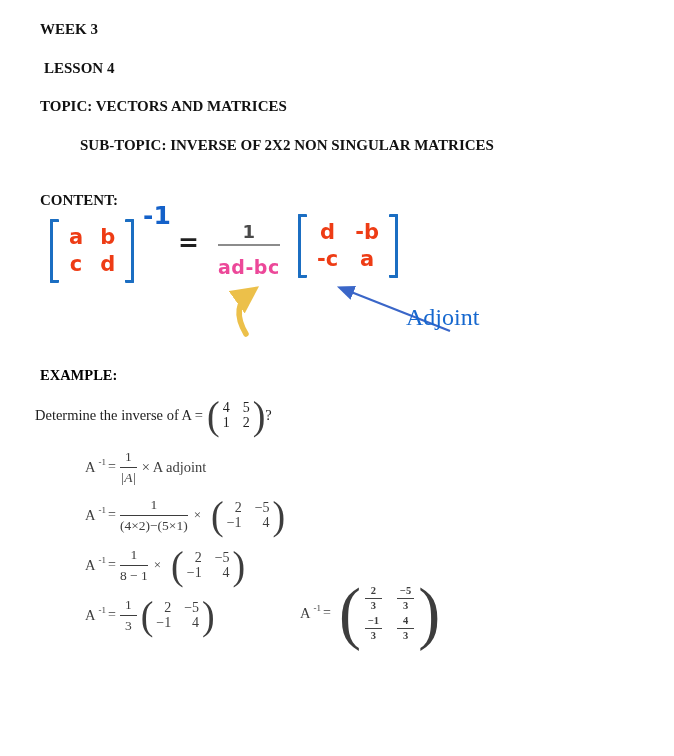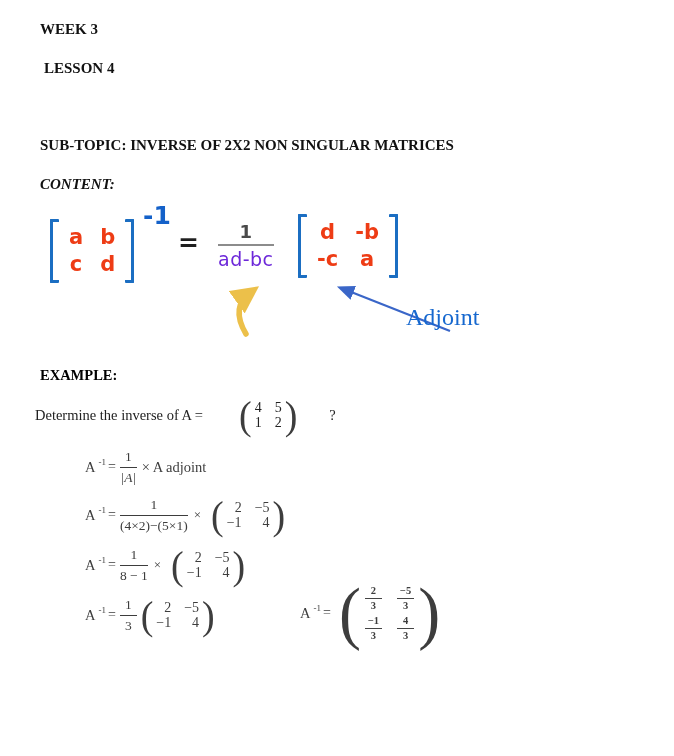--- a/index.html
+++ b/index.html
@@ -6,52 +6,52 @@
   html,body { background:#ffffff; }
   .doc {
     position:relative; width:602px; height:756px; background:#fff;
     font-family:"Liberation Serif", serif; color:#2b2b2b; overflow:hidden;
   }
   
   .hdr { position:absolute; left:40px; font-weight:bold; font-size:15px; color:#111; white-space:nowrap; }
   .hdr-week     { top:21px; }
   .hdr-lesson   { top:60px; left:44px; }
   .hdr-topic    { top:98px; }
-  .hdr-subtopic { top:137px; }
-  .hdr-content  { top:176px;font-style:italic; }
+  .hdr-subtopic { top:137px;margin-left:40px; }
+  .hdr-content  { top:192px; }
 
   
   .graphic { position:absolute; left:40px; top:204px; width:480px; height:152px;
              font-family:"DejaVu Sans", sans-serif; }
   .gmatrix { position:absolute; display:inline-flex; align-items:stretch; }
   .sqb { width:9px; }
   .sqb-left  { border:3.5px solid #1b6ec2; border-right:none; border-radius:1px; }
   .sqb-right { border:3.5px solid #1b6ec2; border-left:none; border-radius:1px; }
   .gcells { display:grid; grid-template-columns:auto auto; column-gap:17px;
             padding:5px 10px; font-weight:bold; font-size:21px; line-height:27px;
             color:#ee3c15; text-align:center; }
   .gmatrix-a   { left:10px; top:15px; }
   .gmatrix-adj { left:258px; top:10px; }
   .gexp { position:absolute; left:103px; top:-3px; font-size:25px; font-weight:bold; color:#1461c9; }
   .geq  { position:absolute; left:138px; top:24px; font-size:25px; font-weight:bold; color:#1f1f1f; }
   .gfrac { position:absolute; left:178px; top:17px; display:inline-block; text-align:center; }
   .gfrac .gnum { display:block; font-size:18px; font-weight:bold; color:#4a4a4a;
                  border-bottom:2.5px solid #8c8c8c; padding:0 6px 2px; }
-  .gfrac .gden { display:block; font-size:19px; font-weight:normal; color:#6d28d9;
-                 padding-top:2px; letter-spacing:0.5px; }
+  .gfrac .gden { display:block; font-size:19px; font-weight:bold; color:#ec4899;
+                 padding-top:10px; letter-spacing:0.5px; }
   .arrow-layer { position:absolute; left:0; top:0; width:480px; height:152px; pointer-events:none; }
   .det-label { position:absolute; left:186px; top:105px; font-size:20px; font-weight:bold;
                color:#e9bc47; letter-spacing:1px; }
   .adj-label { position:absolute; left:366px; top:100px; font-size:24px; color:#1668cf;
                font-family:"Liberation Serif", serif; }
 
   
   .ex-heading { position:absolute; left:40px; top:367px; font-weight:bold; font-size:14.5px; color:#000000; }
   .problem { position:absolute; left:35px; top:398px; display:flex; align-items:center;
-             font-size:14.5px; color:#222;gap:32px; }
+             font-size:14.5px; color:#222; }
   .eq-row { position:absolute; display:flex; align-items:center; font-size:14px; color:#3d3d3d; }
   .step1 { left:85px;  top:449px; }
   .step2 { left:85px;  top:497px; }
   .step3 { left:85px;  top:547px; }
   .step4 { left:85px;  top:597px; }
   .result{ left:300px; top:585px; }
   .lhs-base { font-size:14.5px; }
   .lhs-sup  { font-size:9px; position:relative; top:-5px; margin-left:3px; }
   .eq-sign  { margin:0 4px 0 2px; }
   .frac { display:inline-block; text-align:center; vertical-align:middle; font-size:13.5px; line-height:1.15; }
@@ -72,20 +72,21 @@
   .frac-sm .num { display:block; border-bottom:1.2px solid #444; padding:0 3px 1px; }
   .frac-sm .den { display:block; padding-top:1px; }
 </style>
 </head>
 <body>
 
 <div class="doc">
 
   <div class="hdr hdr-week">WEEK 3</div>
   <div class="hdr hdr-lesson">LESSON 4</div>
+  <div class="hdr hdr-topic">TOPIC: VECTORS AND MATRICES</div>
   <div class="hdr hdr-subtopic">SUB-TOPIC: INVERSE OF 2X2 NON SINGULAR MATRICES</div>
   <div class="hdr hdr-content">CONTENT:</div>
 
   <div class="graphic">
 
     <div class="gmatrix gmatrix-a">
       <div class="sqb sqb-left"></div>
       <div class="gcells">
         <span>a</span>
         <span>b</span>

